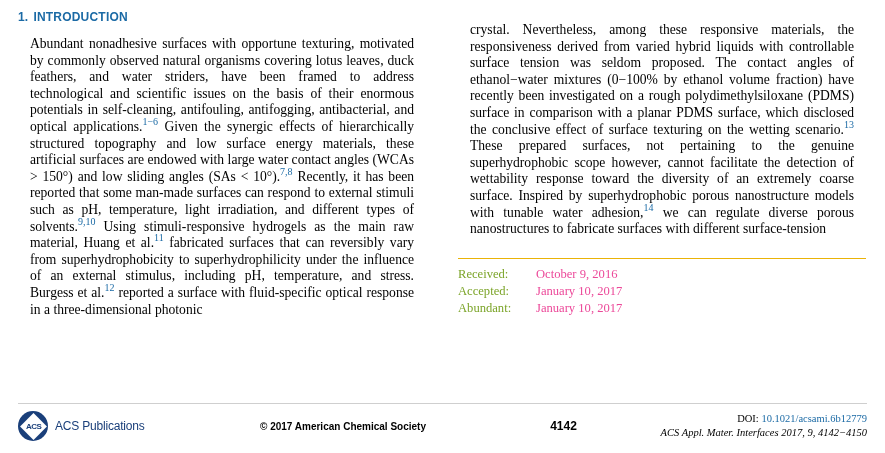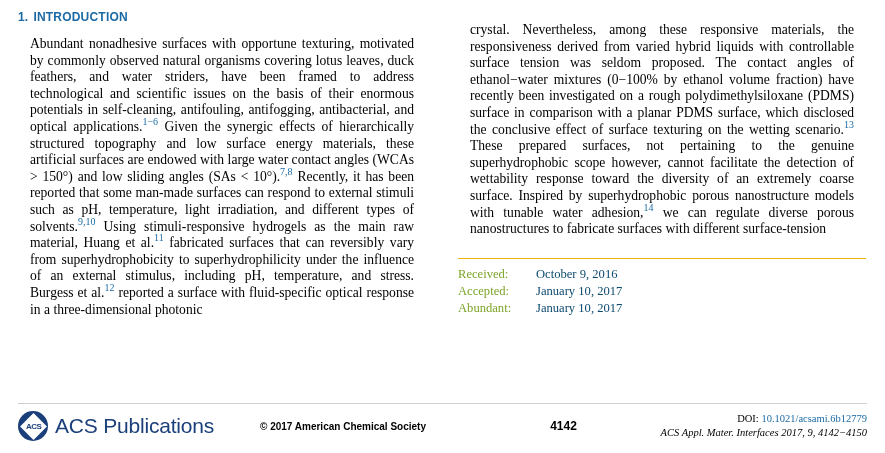--- a/index.html
+++ b/index.html
@@ -66,21 +66,21 @@
     display: flex;
     font-size: 12.6px;
     line-height: 17px;
   }
   .history-label {
     color: #7ba428;
     width: 78px;
     flex: none;
   }
   .history-value {
-    color: #0c4a6e;
+    color: #ec4899;
   }
   .footer {
     position: absolute;
     left: 18px;
     right: 18px;
     bottom: 12px;
     border-top: 1px solid #cfcfcf;
     padding-top: 7px;
     display: flex;
     align-items: center;
@@ -114,21 +114,21 @@
   .acs-mark .inner span {
     transform: rotate(-45deg);
     font-family: "Liberation Sans", sans-serif;
     font-size: 8px;
     font-weight: bold;
     color: #1a3f7a;
     letter-spacing: -0.5px;
   }
   .acs-text {
     font-family: "Liberation Sans", sans-serif;
-    font-size: 21px;
+    font-size: 12px;
     color: #1a3f7a;
     letter-spacing: -0.2px;
   }
   .copyright {
     font-family: "Liberation Sans", sans-serif;
     font-size: 10px;
     font-weight: bold;
     color: #000;
     flex: 1;
     text-align: left;

